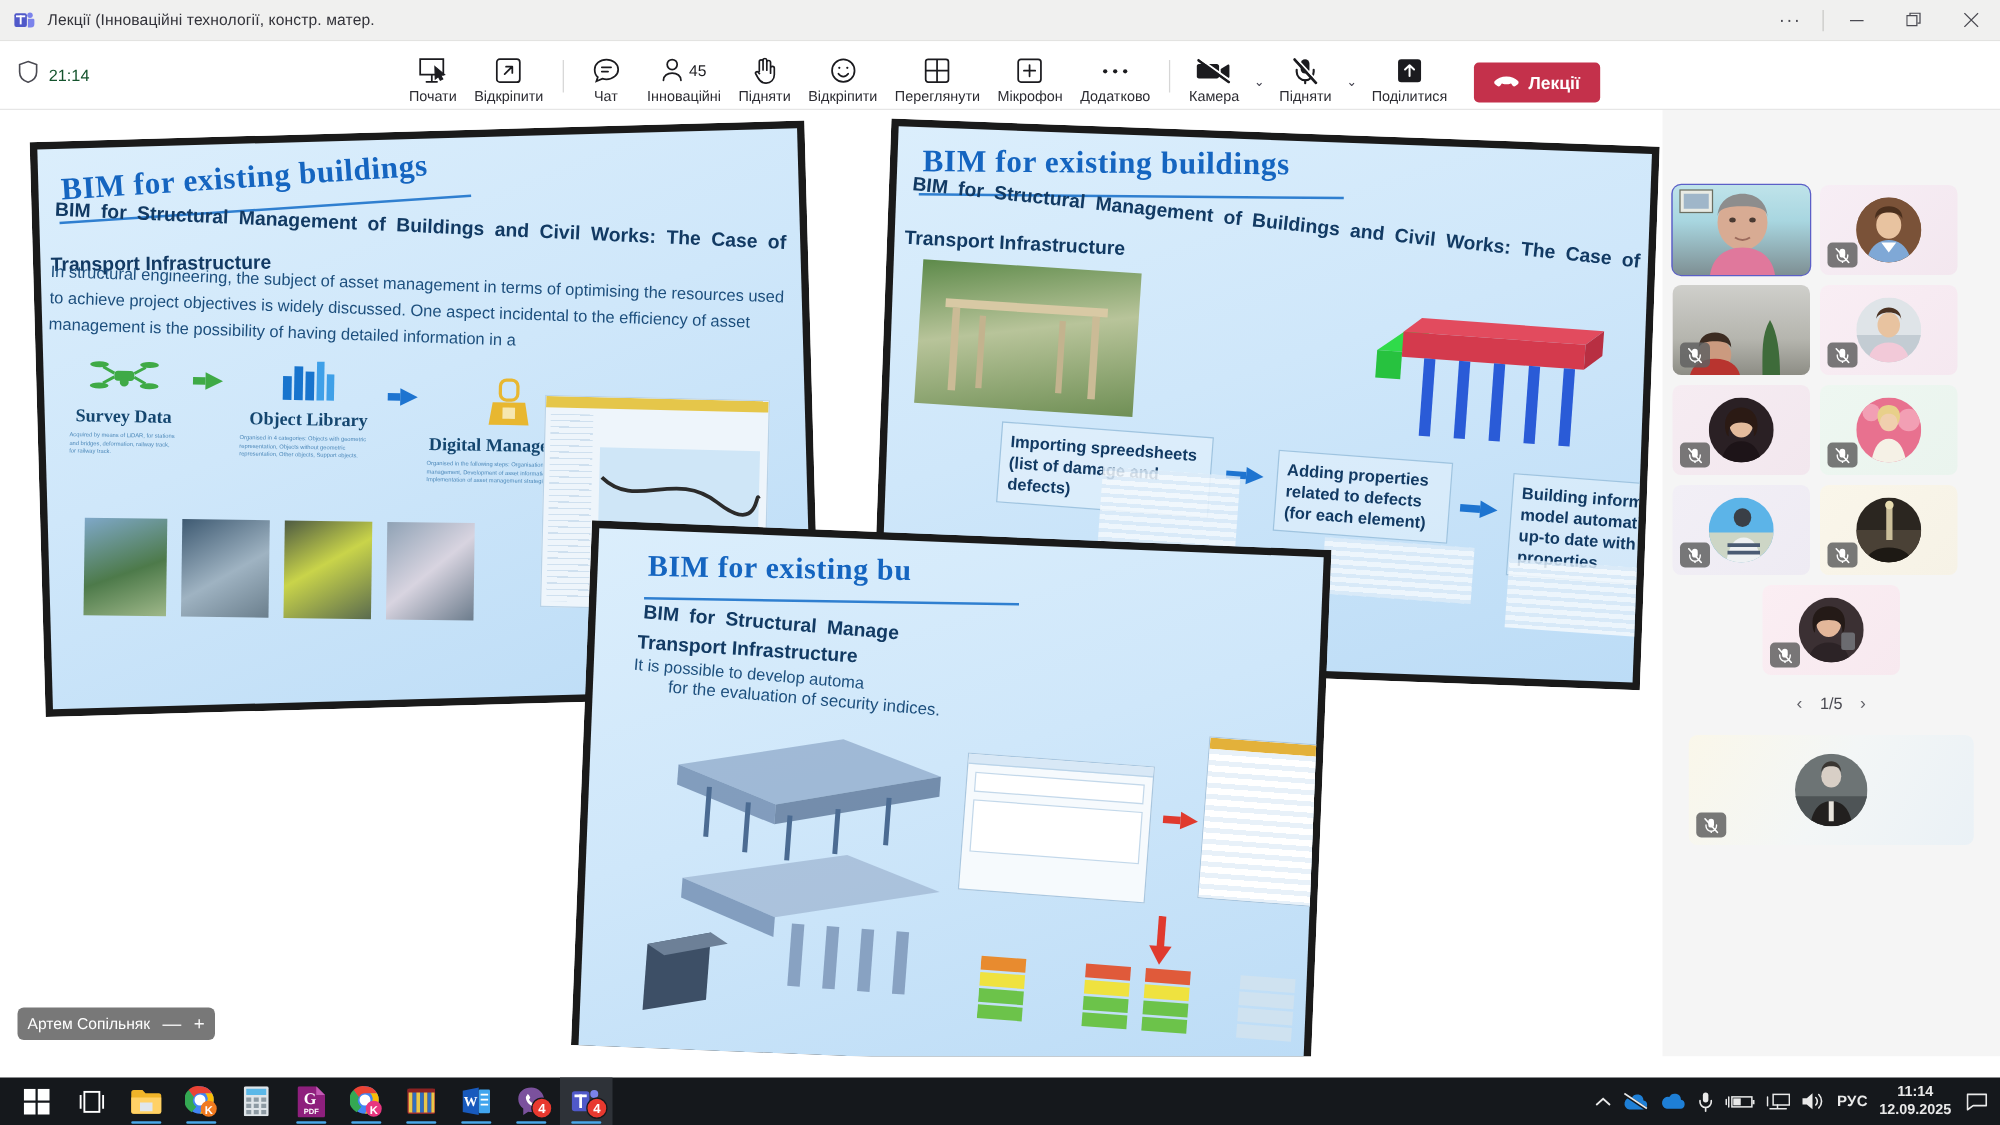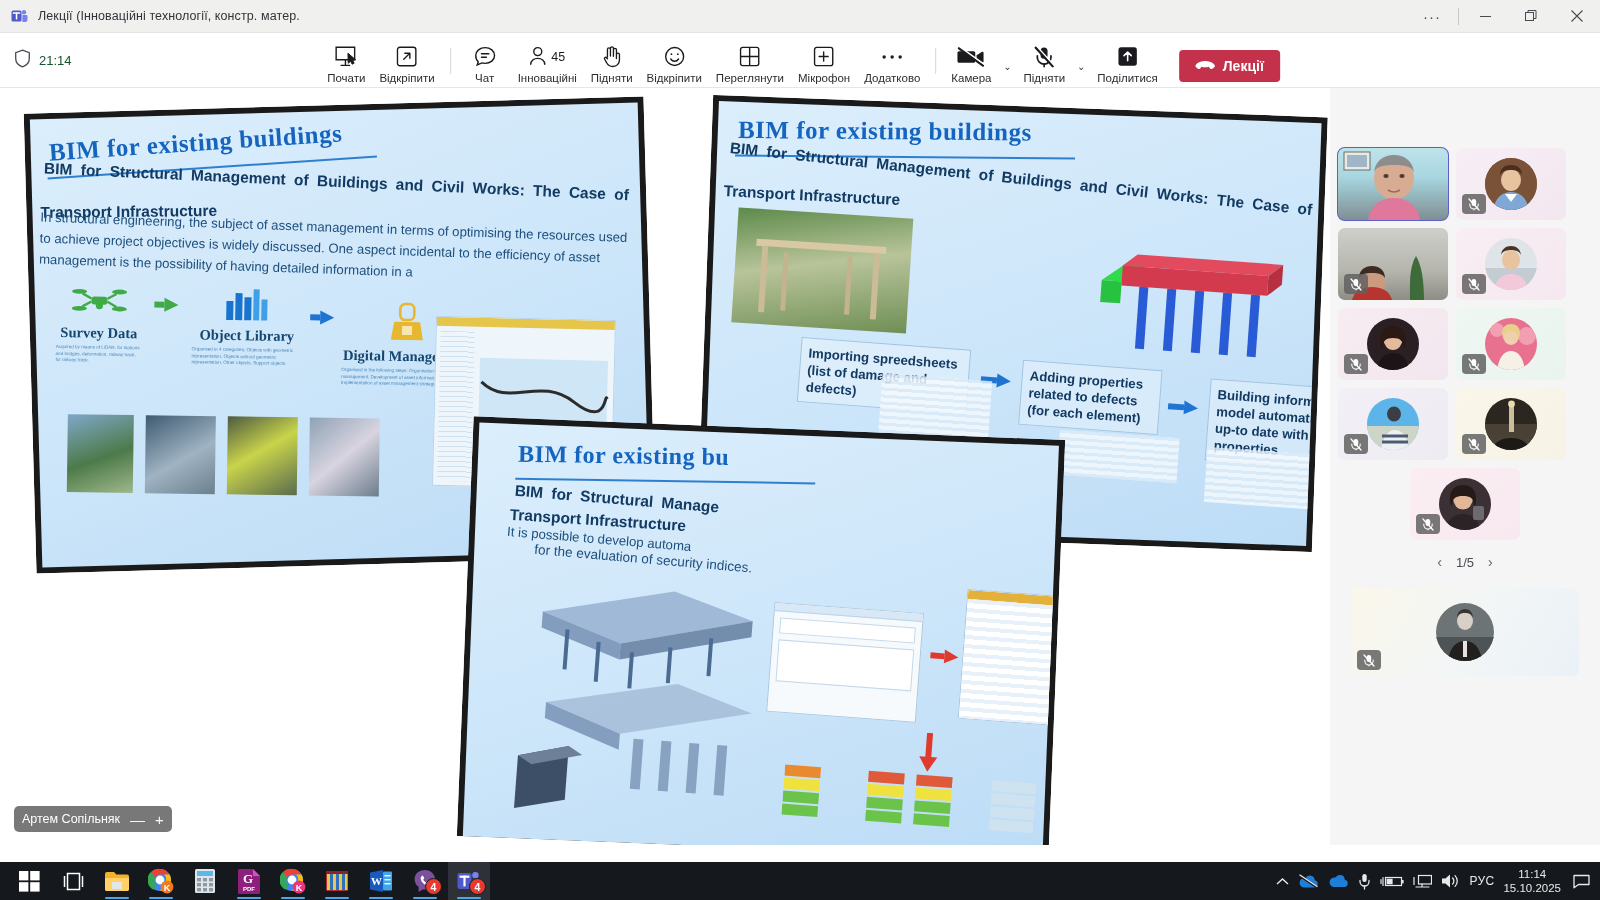--- a/index.html
+++ b/index.html
@@ -133,21 +133,21 @@
   .tk.open::after {
     content: ''; position: absolute; bottom: 1px; left: 9px; width: 24px; height: 2.5px;
     background: #4aa7e8; border-radius: 2px;
   }
   .tk.current { background: #2e3238; }
   .badge {
     position: absolute; right: 4px; bottom: 5px; min-width: 17px; height: 17px; border-radius: 50%;
     color: #fff; font-size: 10.5px; font-weight: bold; display: flex; align-items: center;
     justify-content: center; border: 1.5px solid #15181c;
   }
-  .tray { margin-left: auto; display: flex; align-items: center; gap: 9px; padding-right: 8px; color: #e9e9e9; }
+  .tray { margin-left: auto; display: flex; align-items: center; gap: 9px; padding-right: 8px; color: #e9e9e9; font-weight: bold; }
   .tray-ico { display:flex; align-items:center; justify-content:center; cursor: pointer; }
   .tray-lang { font-size: 12px; letter-spacing: .3px; cursor: pointer; }
   .tray-clock { text-align: center; font-size: 11.5px; line-height: 1.25; cursor: pointer; }
   .tray-notif { width: 22px; display: flex; align-items: center; justify-content: center; cursor: pointer; }
 </style>
 </head>
 <body>
 
 <div id="app">
 
@@ -925,21 +925,21 @@
       </span>
       <span class="tray-ico">
         <svg width="20" height="16" viewBox="0 0 20 16">
           <path d="M1 5.5h3.4L9 1.6v12.8L4.4 10.5H1z" fill="#e9e9e9"></path>
           <path d="M11.6 5a4.2 4.2 0 0 1 0 6M14 2.6a7.6 7.6 0 0 1 0 10.8" fill="none" stroke="#e9e9e9" stroke-width="1.3" stroke-linecap="round"></path>
         </svg>
       </span>
       <span class="tray-lang">РУС</span>
       <span class="tray-clock">
         <div>11:14</div>
-        <div>15.10.2025</div>
+        <div>12.09.2025</div>
       </span>
       <span class="tray-notif">
         <svg width="17" height="15" viewBox="0 0 17 15" fill="none" stroke="#e9e9e9" stroke-width="1.3">
           <path d="M1 1.5h15v9H5.5L1 13.8z" stroke-linejoin="round"></path>
         </svg>
       </span>
     </div>
   </div>
 
 </div>

